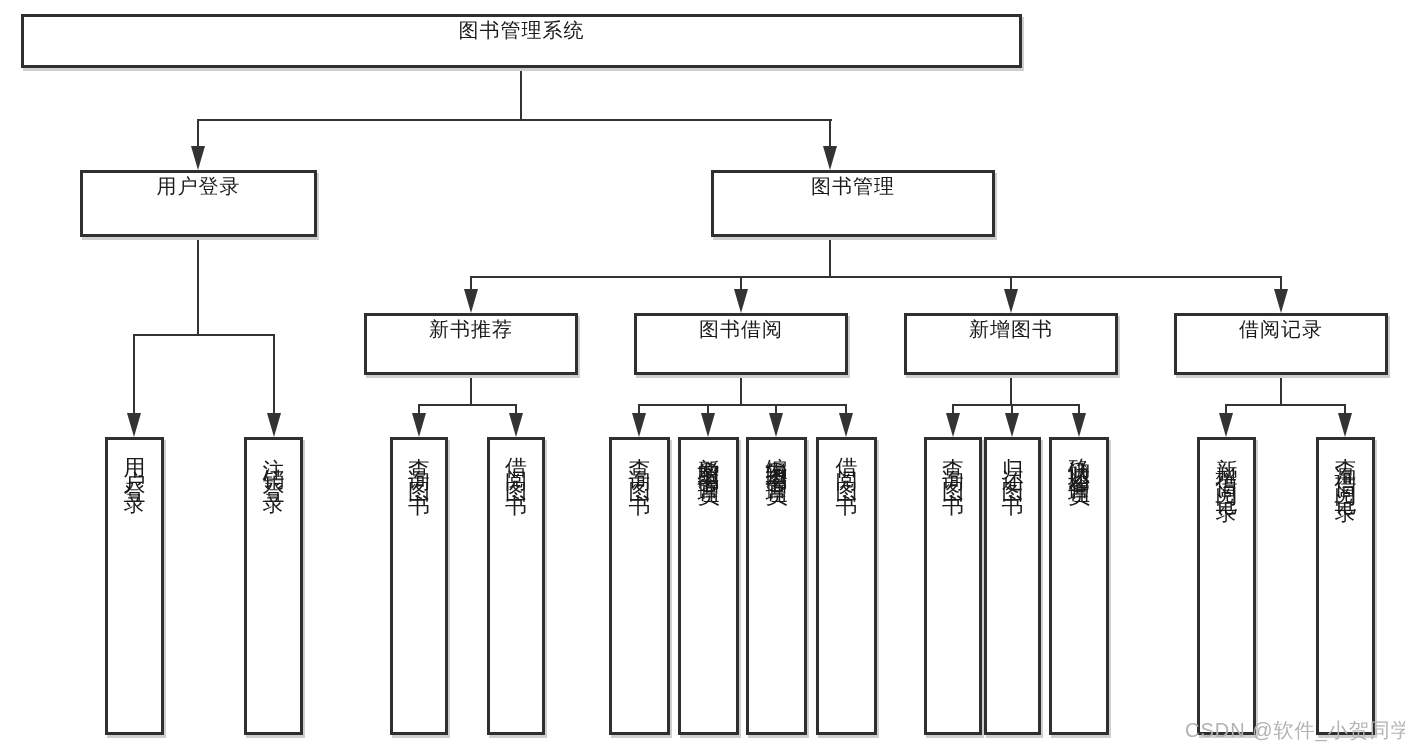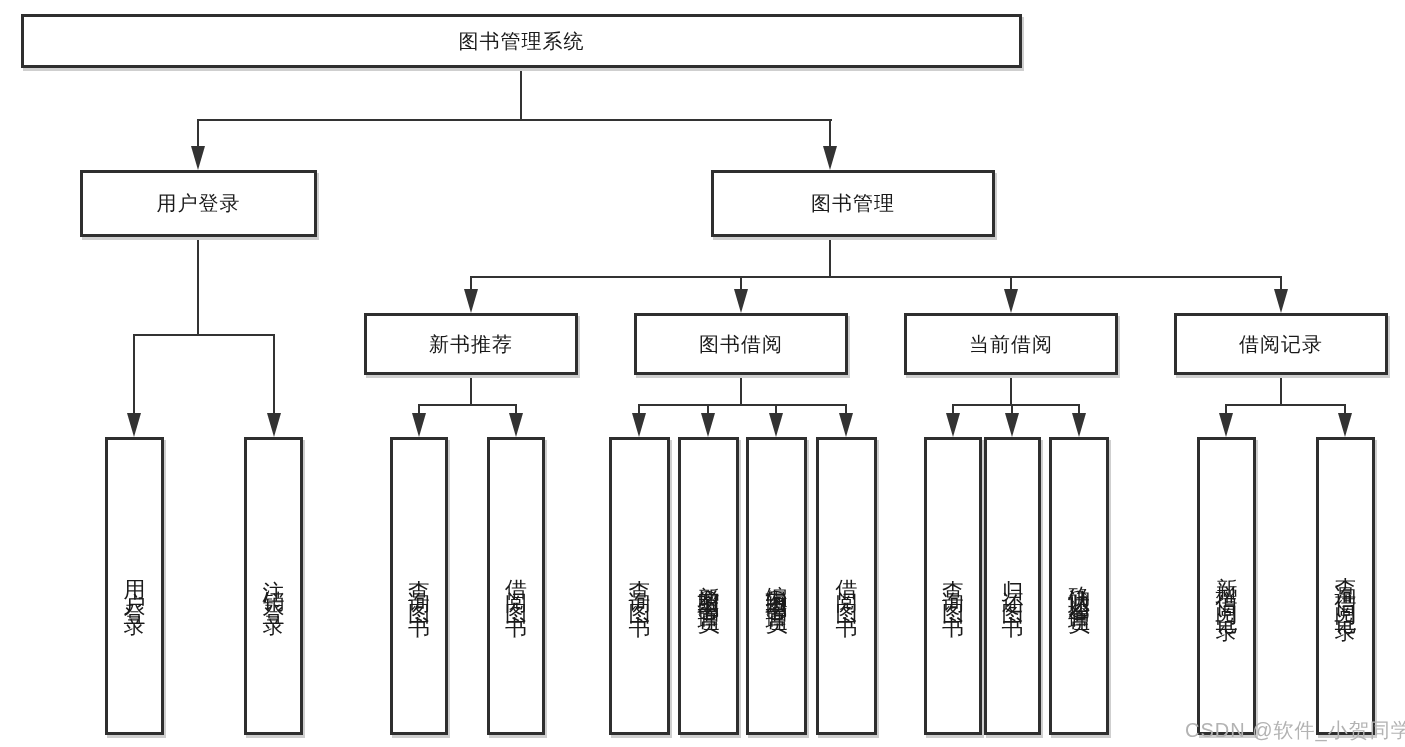--- a/index.html
+++ b/index.html
@@ -11,21 +11,20 @@
     font-family: "Liberation Sans", sans-serif;
     overflow: hidden;
   }
   .node {
     position: absolute;
     box-sizing: border-box;
     background: #ffffff;
     border: 3px solid #2f2f2f;
     box-shadow: 2px 3px 0 #cfcfcf;
     display: flex;
-    align-items: center;
     justify-content: center;
     color: #1a1a1a;
     font-size: 20px;
     letter-spacing: 1px;
     z-index: 2;
   }
   .leaf span {
     writing-mode: vertical-lr;
     text-orientation: mixed;
     font-size: 22px;
@@ -76,21 +75,21 @@
 
   <div class="node" style="left:364px; top:313px; width:214px; height:62px;">
     <span>新书推荐</span>
   </div>
 
   <div class="node" style="left:634px; top:313px; width:214px; height:62px;">
     <span>图书借阅</span>
   </div>
 
   <div class="node" style="left:904px; top:313px; width:214px; height:62px;">
-    <span>当前借阅</span>
+    <span>新增图书</span>
   </div>
 
   <div class="node" style="left:1174px; top:313px; width:214px; height:62px;">
     <span>借阅记录</span>
   </div>
 
   <div class="node leaf" style="left:105px; top:437px; width:59px; height:298px;">
     <span>用户登录</span>
   </div>
 

